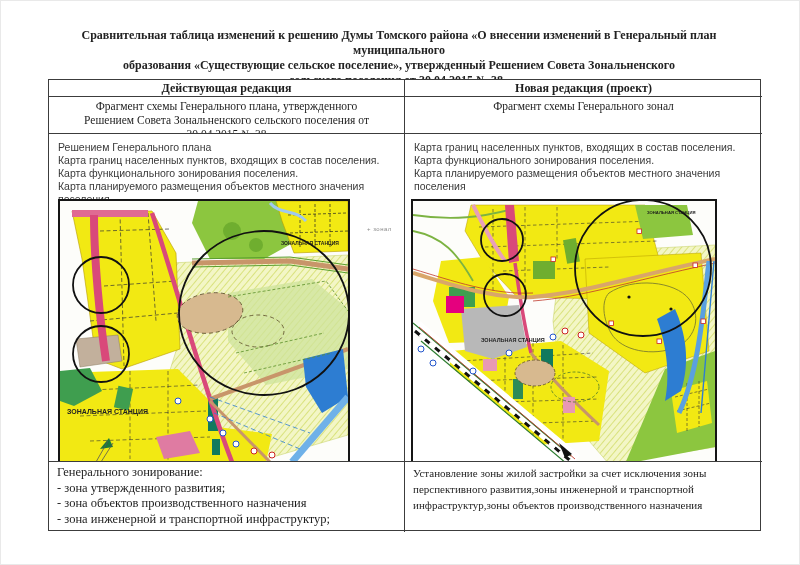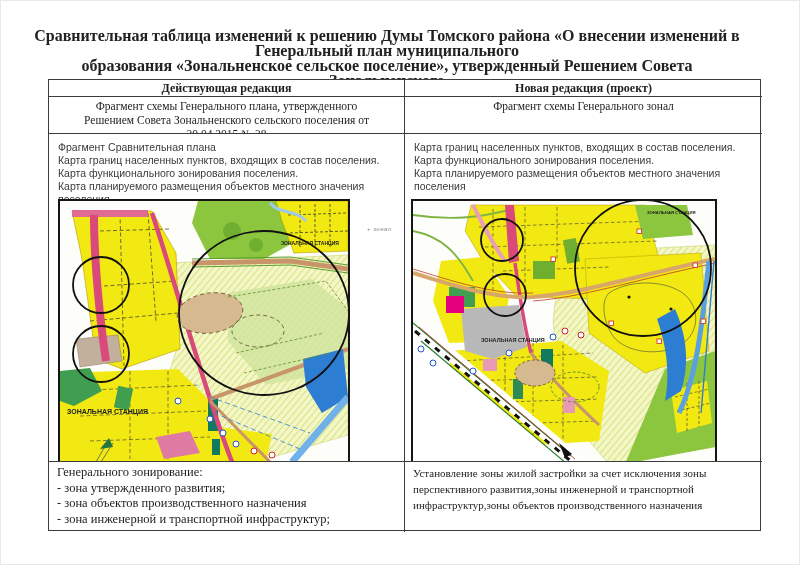--- a/index.html
+++ b/index.html
@@ -2,22 +2,22 @@
 <html><head>
 <meta charset="utf-8">
 <style>
   html,body{margin:0;padding:0;}
   body{
     width:800px;height:565px;position:relative;background:#ffffff;
     font-family:"Liberation Serif", serif;color:#1d1d1d;overflow:hidden;
   }
   .page{position:absolute;inset:0;border:1px solid #e9e9e9;}
   .doc-title{
-    position:absolute;top:27px;left:28px;width:716px;text-align:center;
-    font-size:16px;line-height:15px;font-weight:bold;color:#222;
+    position:absolute;top:27px;left:40px;width:716px;text-align:center;
+    font-size:12px;line-height:15px;font-weight:bold;color:#222;
   }
   .tbl{
     position:absolute;left:47px;top:78px;width:713px;height:452px;
     display:grid;grid-template-columns:356px 357px;
     grid-template-rows:17px 37px 328px 70px;
     border:1px solid #3c3c3c;box-sizing:border-box;background:#fff;
   }
   .cell{border-right:1px solid #3c3c3c;border-bottom:1px solid #3c3c3c;box-sizing:border-box;position:relative;overflow:hidden;}
   .cell.last-col{border-right:none;}
   .cell.last-row{border-bottom:none;}
@@ -34,35 +34,35 @@
   .foot div{white-space:nowrap;}
   .foot-par{font-size:11px;line-height:16px;padding:3px 8px 0 8px;}
 </style>
 </head>
 <body>
 
 <div class="page">
 
   <div class="doc-title">
     <div>Сравнительная таблица изменений к решению Думы Томского района «О внесении изменений в Генеральный план муниципального</div>
-    <div>образования  «Зональненское сельское поселение», утвержденный Решением Совета Зональненского</div>
+    <div>образования  «Существующие сельское поселение», утвержденный Решением Совета Зональненского</div>
     <div>сельского поселения от 30.04.2015 № 38»</div>
   </div>
 
   <div class="tbl">
 
     <div class="cell th">Действующая редакция</div>
     <div class="cell th last-col">Новая редакция (проект)</div>
 
     <div class="cell sub">Фрагмент схемы Генерального плана, утвержденного Решением Совета Зональненского сельского поселения от 30.04.2015 № 38</div>
     <div class="cell sub last-col">Фрагмент схемы Генерального зонал</div>
 
     <div class="cell">
       <div class="desc">
-        <div>Фрагмент Сравнительная плана</div>
+        <div>Решением Генерального плана</div>
         <div>Карта границ населенных пунктов, входящих в состав поселения.</div>
         <div>Карта функционального зонирования поселения.</div>
         <div>Карта планируемого размещения объектов местного значения поселения.</div>
       </div>
       <span class="annot" style="left:318px;top:92px;">+ зонал</span>
 
       <div class="map-frame" style="left:9px;top:65px;width:288px;height:261px;">
         <svg width="288" height="261" viewBox="0 0 288 261">
           <defs>
             <pattern id="hatchA" width="5" height="5" patternUnits="userSpaceOnUse" patternTransform="rotate(40)">

